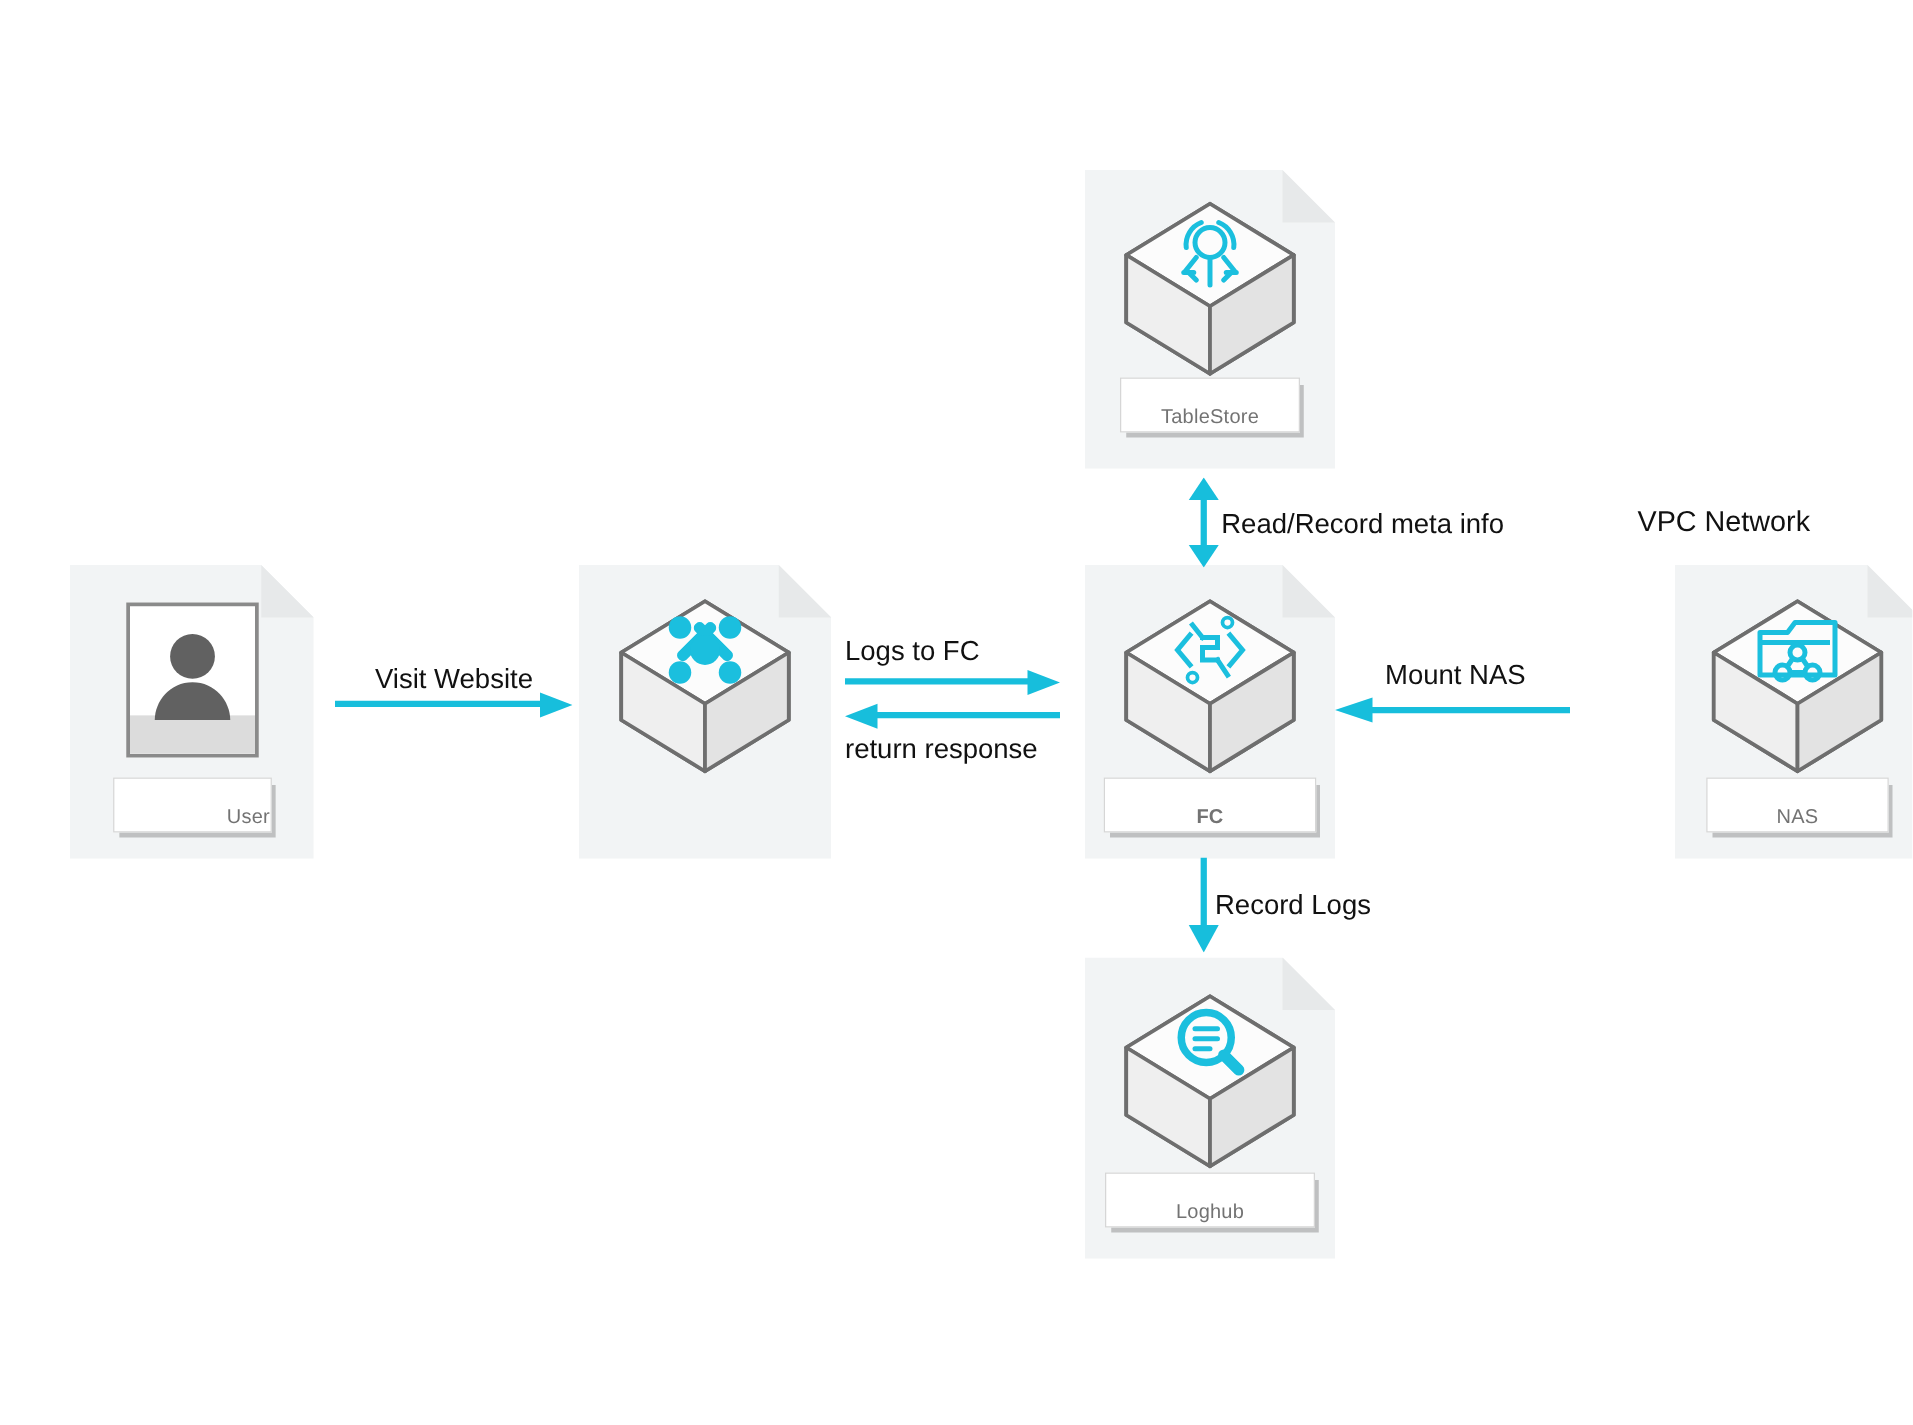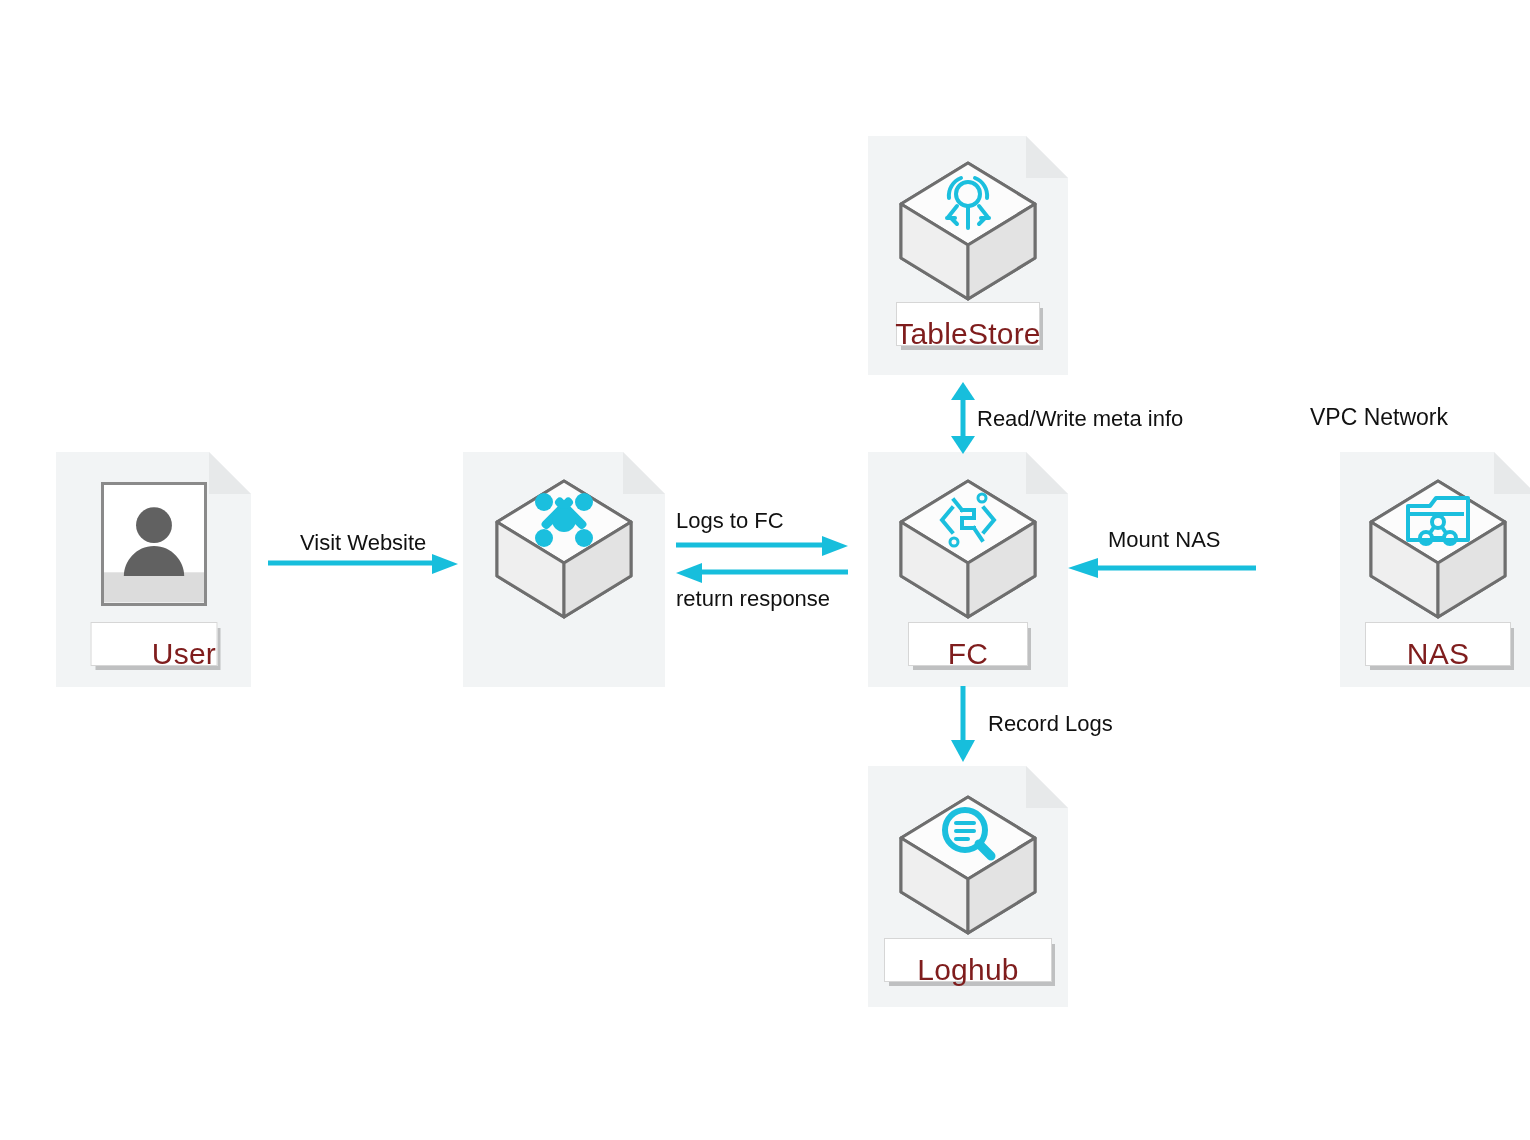--- a/index.html
+++ b/index.html
@@ -49,22 +49,22 @@
     transform: translateX(-50%);
     background: #ffffff;
     border: 1px solid #d6d6d6;
     box-shadow: 4px 5px 0 -1px rgba(150,150,150,0.55);
     display: flex;
     align-items: center;
     justify-content: center;
     box-sizing: border-box;
   }
   .plate span {
-    color: #7f1d1d;
-    font-size: 30px;
+    color: #737373;
+    font-size: 16px;
     line-height: 1;
     letter-spacing: .2px;
     white-space: nowrap;
     margin-top: 20px;
   }
 
   
   .edge-label {
     position: absolute;
     color: #111111;
@@ -165,21 +165,21 @@
           <polyline points="52,20 62,32 52,44"></polyline>
           <polyline points="30,22 42,22 42,30 30,30 30,40 42,40"></polyline>
           <path d="M30,22 L22,12"></path>
           <path d="M42,40 L50,52"></path>
         </g>
         <circle cx="50" cy="10" r="4" fill="none" stroke="#1BBFDE" stroke-width="3"></circle>
         <circle cx="22" cy="54" r="4" fill="none" stroke="#1BBFDE" stroke-width="3"></circle>
       </svg>
     </div>
 
-    <div class="plate" style="top:170px; width:120px; height:44px;">
+    <div class="plate" style="top:170px; width:170px; height:44px;font-weight:bold;">
       <span>FC</span>
     </div>
   </div>
 
   <div class="node" style="left:868px; top:136px; width:200px; height:239px;">
     <svg class="card-bg" viewBox="0 0 200 239">
       <path d="M0,0 H158 L200,42 V239 H0 Z" fill="#F2F4F5"></path>
       <path d="M158,0 L200,42 H158 Z" fill="#E7E9EA"></path>
     </svg>
 
@@ -286,27 +286,27 @@
     <path d="M22,10 H172" stroke="#17BEDC" stroke-width="5"></path>
     <path d="M26,1 L0,11 L26,21 Z" fill="#17BEDC"></path>
   </svg>
   <div class="edge-label" style="left:676px; top:588px;">return response</div>
 
   <svg class="arrow" style="left:946px; top:382px;" width="34" height="72" viewBox="0 0 34 72">
     <path d="M17,14 V58" stroke="#17BEDC" stroke-width="5"></path>
     <path d="M5,18 L17,0 L29,18 Z" fill="#17BEDC"></path>
     <path d="M5,54 L17,72 L29,54 Z" fill="#17BEDC"></path>
   </svg>
-  <div class="edge-label" style="left:977px; top:408px;">Read/Write meta info</div>
+  <div class="edge-label" style="left:977px; top:408px;">Read/Record meta info</div>
 
   <div class="edge-label" style="left:1108px; top:529px;">Mount NAS</div>
   <svg class="arrow" style="left:1068px; top:556px;" width="188" height="24" viewBox="0 0 188 24">
     <path d="M26,12 H188" stroke="#17BEDC" stroke-width="5"></path>
     <path d="M30,2 L0,12 L30,22 Z" fill="#17BEDC"></path>
   </svg>
 
   <svg class="arrow" style="left:946px; top:686px;" width="34" height="76" viewBox="0 0 34 76">
     <path d="M17,0 V58" stroke="#17BEDC" stroke-width="5"></path>
     <path d="M5,54 L17,76 L29,54 Z" fill="#17BEDC"></path>
   </svg>
-  <div class="edge-label" style="left:972px; top:713px;margin-left:16px;">Record Logs</div>
+  <div class="edge-label" style="left:972px; top:713px;">Record Logs</div>
 
 </div>
 
 </body></html>

